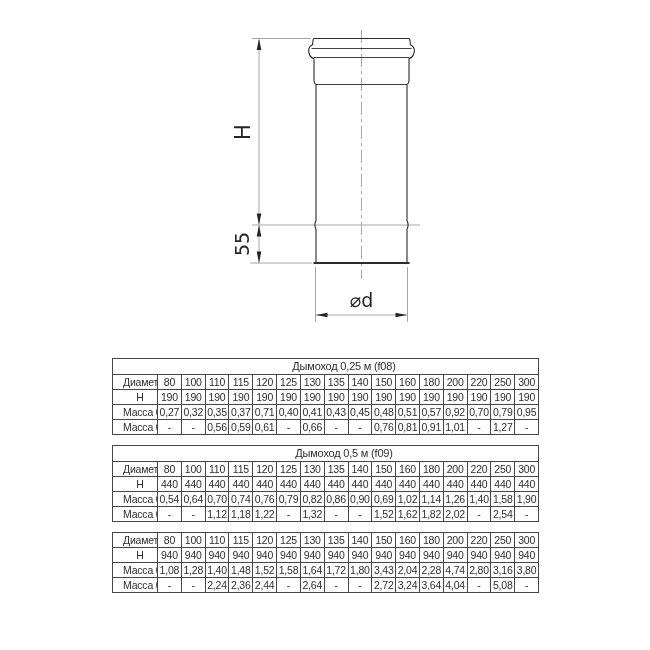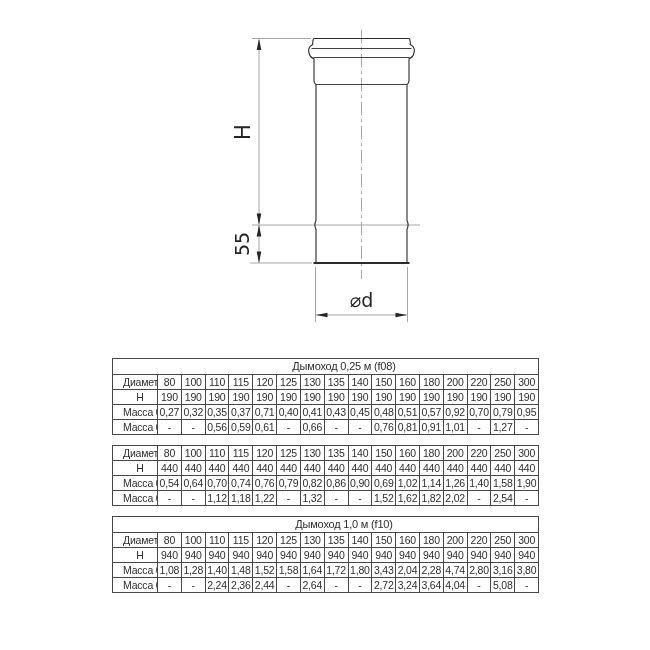--- a/index.html
+++ b/index.html
@@ -194,20 +194,23 @@
           <col>
           <col>
           <col>
           <col>
           <col>
           <col>
           <col>
         </colgroup>
         <tbody>
           <tr>
+            <td colspan="17" class="title">Дымоход 0,5 м (f09)</td>
+          </tr>
+          <tr>
             <td class="lbl">Диаметр</td>
             <td>80</td>
             <td>100</td>
             <td>110</td>
             <td>115</td>
             <td>120</td>
             <td>125</td>
             <td>130</td>
             <td>135</td>
             <td>140</td>
@@ -293,23 +296,20 @@
           <col>
           <col>
           <col>
           <col>
           <col>
           <col>
           <col>
         </colgroup>
         <tbody>
           <tr>
-            <td colspan="17" class="title">Дымоход 1,0 м (f10)</td>
-          </tr>
-          <tr>
             <td class="lbl">Диаметр</td>
             <td>80</td>
             <td>100</td>
             <td>110</td>
             <td>115</td>
             <td>120</td>
             <td>125</td>
             <td>130</td>
             <td>135</td>
             <td>140</td>

